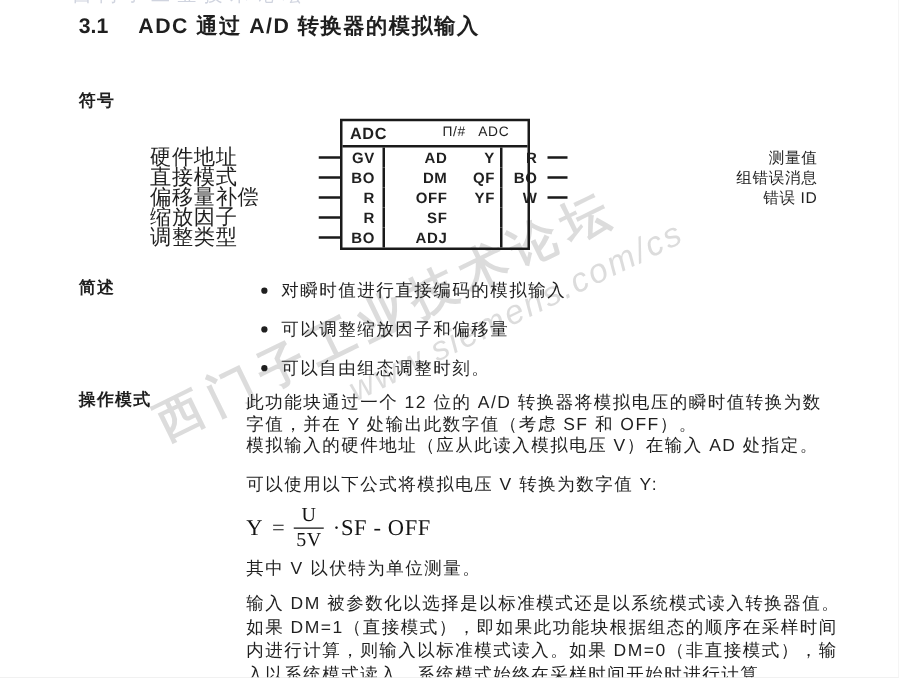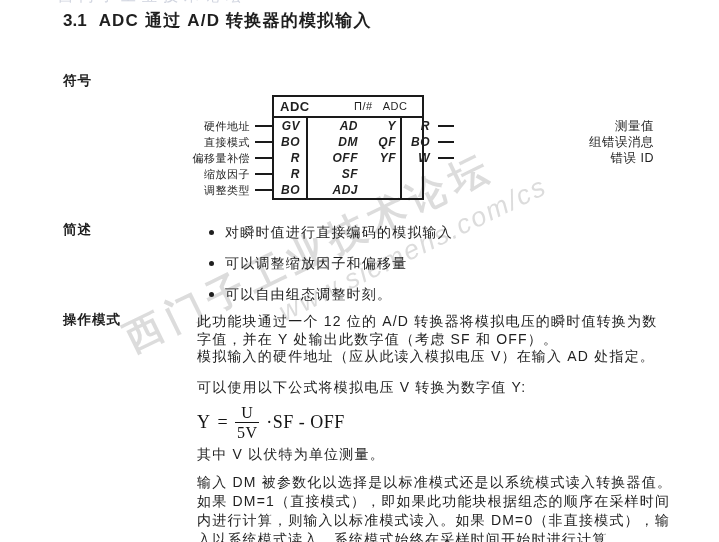--- a/index.html
+++ b/index.html
@@ -27,21 +27,21 @@
   }
   .watermark .wm1{font-size:38px;letter-spacing:7px;font-weight:700;}
   .watermark .wm2{font-size:27px;letter-spacing:2px;margin-left:150px;margin-top:2px;font-style:italic;}
 
   
   .title{
     position:absolute;left:63px;top:9px;margin:0;
     font-size:17px;font-weight:700;letter-spacing:1.2px;
     white-space:nowrap;
   }
-  .title .tnum{margin-right:12px;letter-spacing:0;}
+  .title .tnum{margin-right:24px;letter-spacing:0;}
   .side-label{
     position:absolute;left:63px;
     font-size:13.5px;font-weight:700;letter-spacing:1px;
     white-space:nowrap;
   }
   .lbl-symbol{top:72px;}
   .lbl-brief{top:221px;}
   .lbl-op{top:311px;}
 
   
@@ -54,34 +54,34 @@
   .fb-header{
     position:relative;height:19px;border-bottom:2px solid #1a1a1a;
     display:flex;align-items:center;
   }
   .fb-name{font-size:13px;font-weight:700;padding-left:6px;letter-spacing:.5px;}
   .fb-type{position:absolute;left:80px;top:3px;font-size:11px;letter-spacing:.5px;display:flex;gap:10px;}
   .fb-body{display:block;}
   .brow{display:grid;grid-template-columns:34px 55px 37px 36px;height:16px;}
   .brow span{
     display:block;text-align:right;
-    font-size:12px;font-weight:700;line-height:16px;letter-spacing:.5px;font-style:italic;
+    font-size:12px;font-weight:700;line-height:16px;letter-spacing:.5px;
   }
   .brow .c1{border-right:2px solid #1a1a1a;padding-right:6px;}
   .brow .c2{padding-right:5px;}
   .brow .c3{padding-right:4px;}
   .brow .c4{border-left:2px solid #1a1a1a;padding-right:6px;}
 
   .stub{position:absolute;height:2px;background:#1a1a1a;}
   .stub.in{left:255px;width:17px;}
   .stub.out{left:438px;width:16px;}
 
   .in-labels{
     position:absolute;left:120px;top:118px;width:130px;
-    text-align:right;font-size:11px;letter-spacing:.5px;
+    font-size:17px;letter-spacing:.5px;
   }
   .in-labels div{height:16px;line-height:16px;white-space:nowrap;}
   .out-labels{
     position:absolute;left:512px;top:118px;width:142px;
     text-align:right;font-size:12.5px;letter-spacing:.5px;
   }
   .out-labels div{height:16px;line-height:16px;white-space:nowrap;}
 
   
   .bullets{position:absolute;left:197px;top:224px;width:470px;}

